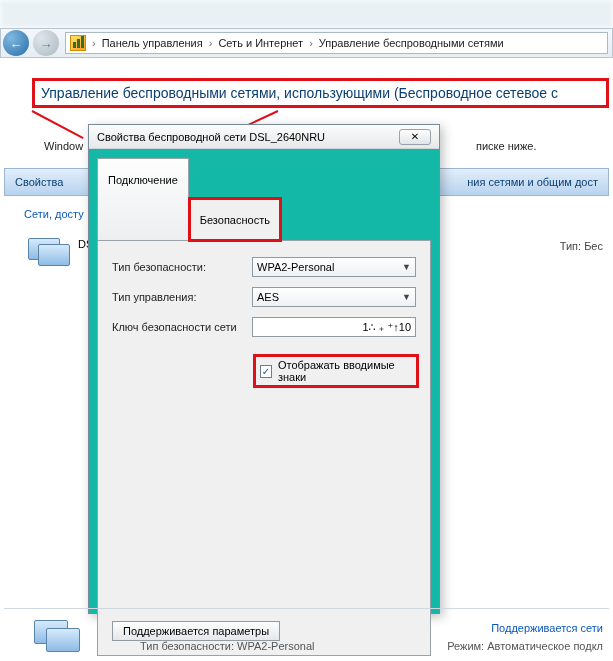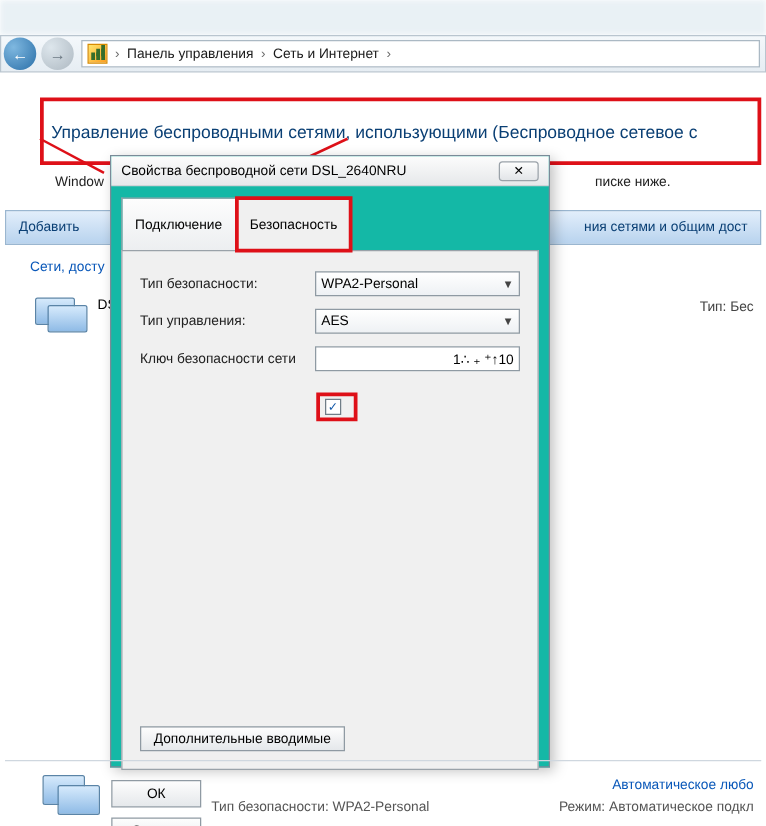--- a/index.html
+++ b/index.html
@@ -12,21 +12,21 @@
 .navbar { position: absolute; top: 28px; left: 0; right: 0; height: 30px; background: linear-gradient(#f4f8fb,#e6edf3); border: 1px solid #b9c5cf; display: flex; align-items: center; }
 .nav-btn { width: 26px; height: 26px; border-radius: 50%; background: radial-gradient(circle at 30% 30%, #7fb8e0, #2a6fa8); margin: 0 2px; display: flex; align-items: center; justify-content: center; color: #fff; font-size: 13px; cursor: pointer; }
 .nav-fwd { background: radial-gradient(circle at 30% 30%, #dde6ec, #aeb9c2); color: #6d7a84; }
 .addr { flex: 1; height: 22px; margin: 0 4px; background: #fff; border: 1px solid #abb9c4; display: flex; align-items: center; padding: 0 4px; }
 .wifi-ic { width: 16px; height: 16px; background: linear-gradient(135deg,#ffe66d,#fc9d1f); border: 1px solid #d88b00; margin-right: 4px; position: relative; }
 .wifi-ic::after { content: ""; position: absolute; left: 2px; bottom: 2px; width: 3px; height: 6px; background: #366d2a; box-shadow: 4px 0 0 #366d2a, 4px -3px 0 #366d2a, 8px 0 0 #366d2a, 8px -3px 0 #366d2a, 8px -6px 0 #366d2a; }
 .crumb { color: #1a1a1a; padding: 0 4px; cursor: pointer; }
 .crumb-sep { color: #6a6a6a; padding: 0 2px; }
 
 
-.heading-box { position: absolute; top: 78px; left: 32px; right: 4px; border: 3px solid #de1018; padding: 16px 6px; }
+.heading-box { position: absolute; top: 78px; left: 32px; right: 4px; border: 3px solid #de1018; padding: 4px 6px; }
 .heading-box span { color: #0a3f74; font-size: 14px; }
 .win-text { position: absolute; top: 140px; left: 44px; color: #222; }
 .win-text2 { position: absolute; top: 140px; left: 476px; color: #222; }
 
 
 .cmdbar { position: absolute; top: 168px; left: 4px; right: 4px; height: 28px; background: linear-gradient(#e2eefb,#b8d3ee); border: 1px solid #9ab6d0; display: flex; align-items: center; padding: 0 10px; color: #0a3f74; justify-content: space-between; }
 .cmdbar a { cursor: pointer; }
 
 .links-row { position: absolute; top: 208px; left: 24px; color: #0a58b9; cursor: pointer; }
 .typ-row { position: absolute; top: 240px; right: 10px; color: #444; }
@@ -36,38 +36,38 @@
 .net-icon .mon { width: 32px; height: 22px; background: linear-gradient(#d6eafc,#8fbbe6); border: 1px solid #5a84a7; border-radius: 2px; position: absolute; top: 4px; left: 0; }
 .net-icon .mon2 { left: 10px; top: 10px; }
 .net-item-label { position: absolute; top: 238px; left: 78px; }
 
 
 .sepline { position: absolute; top: 608px; left: 4px; right: 4px; height: 1px; background: #cfd7df; }
 .stat-icon { position: absolute; top: 620px; left: 34px; width: 48px; height: 36px; }
 .stat-icon .mon { width: 34px; height: 24px; background: linear-gradient(#d6eafc,#8fbbe6); border: 1px solid #5a84a7; border-radius: 2px; position: absolute; }
 .stat-icon .mon2 { left: 12px; top: 8px; }
 .stat1 { position: absolute; top: 622px; right: 10px; color: #0a58b9; font-size: 11px; }
-.stat2 { position: absolute; top: 640px; left: 140px; color: #555; margin-left: 29px; }
+.stat2 { position: absolute; top: 640px; left: 140px; color: #555; }
 .stat3 { position: absolute; top: 640px; right: 10px; color: #555; }
 
 
 .red-line { position: absolute; border-top: 2px solid #de1018; }
 .rl1 { top: 110px; left: 32px; width: 58px; transform: rotate(28deg); transform-origin: left; }
 .rl2 { top: 110px; left: 278px; width: 180px; transform: rotate(155deg); transform-origin: left; }
 
 
 .dialog { position: absolute; top: 124px; left: 88px; width: 352px; height: 490px; background: #14b8a6; border: 1px solid #7a8a98; box-shadow: 3px 3px 10px rgba(0,0,0,.25); }
 .dlg-title { height: 24px; background: linear-gradient(#fcfcfc,#e6e8ea); border-bottom: 1px solid #cfd3d7; display: flex; align-items: center; padding: 0 8px; }
 .dlg-title span { flex: 1; }
 .dlg-close { width: 32px; height: 16px; border: 1px solid #9aa2a9; border-radius: 3px; background: linear-gradient(#fdfdfd,#e2e5e8); display: flex; align-items: center; justify-content: center; font-size: 10px; cursor: pointer; }
 
 .tabs { display: flex; margin: 8px 8px 0 8px; }
 .tab { border: 1px solid #9aa2a9; border-bottom: none; padding: 15px 10px; background: linear-gradient(#fdfdfd,#eceef0); cursor: pointer; position: relative; top: 1px; }
 .tab.active { background: #f0f0f0; z-index: 2; }
-.tab.hl { outline: 3px solid #de1018; outline-offset: -2px; }
+.tab.hl { outline: 3px solid #de1018; outline-offset: -2px; margin-top: 40px; }
 .tab-body { border: 1px solid #9aa2a9; margin: 0 8px 8px 8px; height: 416px; background: #f0f0f0; padding: 16px 14px; position: relative; }
 
 .frow { display: flex; align-items: center; margin-bottom: 10px; }
 .flabel { width: 140px; color: #222; }
 .select, .tinput { flex: 1; height: 20px; border: 1px solid #8f9aa3; background: linear-gradient(#fff,#eef1f4); padding: 0 4px; display: flex; align-items: center; justify-content: space-between; cursor: pointer; }
 .select .arr { font-size: 9px; color: #444; }
 .tinput { background: #fff; cursor: text; justify-content: flex-end; }
 
 .chk-row { margin: 10px 0 0 144px; display: inline-flex; align-items: center; padding: 2px 4px; outline: 3px solid #de1018; }
 .chk { width: 13px; height: 13px; border: 1px solid #707d87; background: #fff; margin-right: 6px; display: flex; align-items: center; justify-content: center; font-size: 10px; color: #1358a8; cursor: pointer; }
@@ -85,34 +85,35 @@
 <div class="navbar">
   <div class="nav-btn">←</div>
   <div class="nav-btn nav-fwd">→</div>
   <div class="addr">
     <div class="wifi-ic"></div>
     <span class="crumb-sep">›</span>
     <span class="crumb">Панель управления</span>
     <span class="crumb-sep">›</span>
     <span class="crumb">Сеть и Интернет</span>
     <span class="crumb-sep">›</span>
+    <span class="crumb">Управление беспроводными сетями</span>
   </div>
 </div>
 
 <div class="heading-box">
   <span>Управление беспроводными сетями, использующими (Беспроводное сетевое с</span>
 </div>
 <div class="red-line rl1"></div>
 <div class="red-line rl2"></div>
 
 <div class="win-text">Window</div>
 <div class="win-text2">писке ниже.</div>
 
 <div class="cmdbar">
-  <a>Добавить</a>
+  <a>Свойства</a>
   <a>ния сетями и общим дост</a>
 </div>
 
 <div class="links-row">Сети, досту</div>
 
 <div class="net-icon">
   <div class="mon"></div>
     <div class="mon mon2"></div>
 </div>
 <div class="net-item-label">DS</div>
@@ -143,33 +144,34 @@
       </div>
     </div>
     <div class="frow">
       <div class="flabel">Ключ безопасности сети</div>
       <div class="tinput">
         <span>1∴ ₊ ⁺↑10</span>
       </div>
     </div>
     <div class="chk-row">
       <div class="chk">✓</div>
+      <span>Отображать вводимые знаки</span>
     </div>
-    <div class="adv-btn">Дополнительные вводимые</div>
+    <div class="adv-btn">Поддерживается параметры</div>
   </div>
   <div class="dlg-btns">
     <button>ОК</button>
     <button>Отмена</button>
   </div>
 </div>
 
 <div class="sepline"></div>
 <div class="stat-icon">
   <div class="mon"></div>
     <div class="mon mon2"></div>
 </div>
-<div class="stat1">Автоматическое любо</div>
+<div class="stat1">Поддерживается сети</div>
 <div class="stat2">
   <span>Тип безопасности:</span> <span>WPA2-Personal</span>
 </div>
 <div class="stat3">
   <span>Режим:</span> <span>Автоматическое подкл</span>
 </div>
 
 </body></html>

